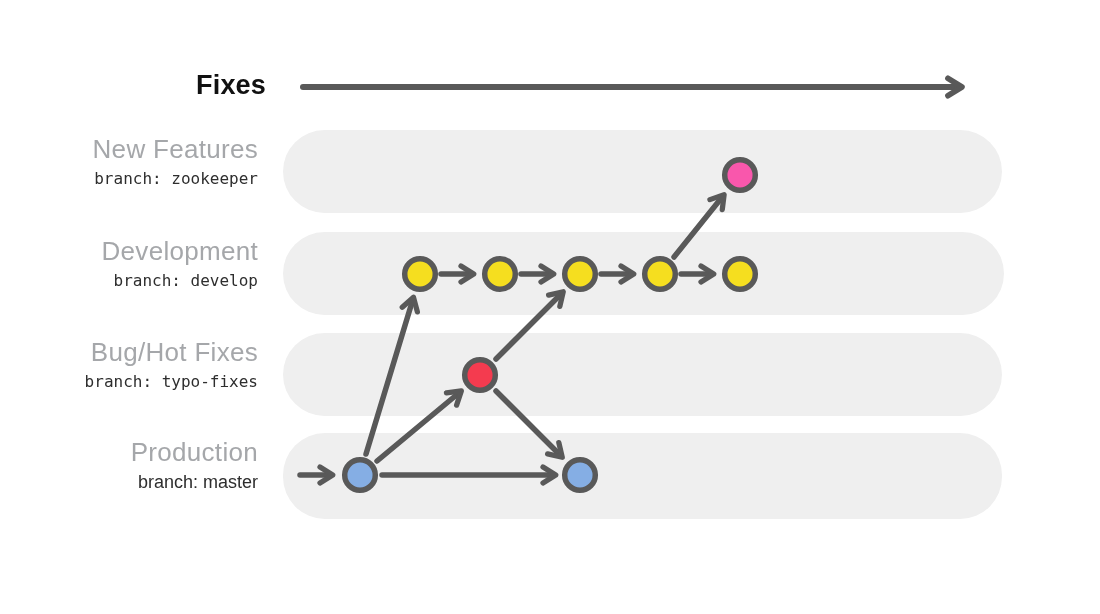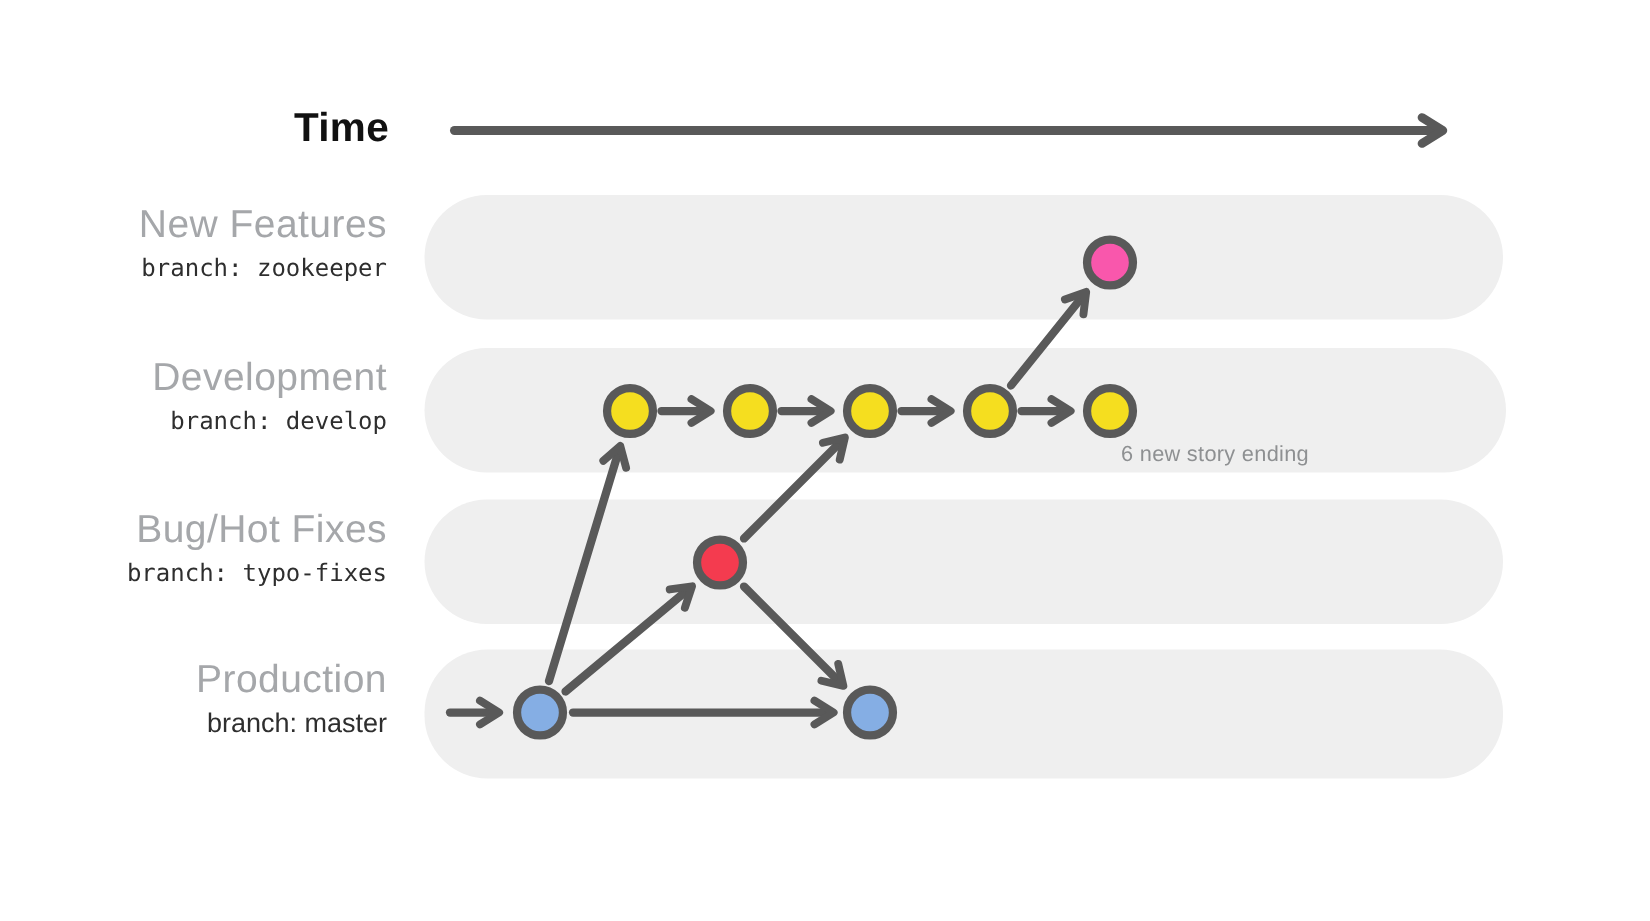--- a/index.html
+++ b/index.html
@@ -86,21 +86,21 @@
     font-size: 14.5px;
     color: #8e9092;
     letter-spacing: 0.2px;
   }
 </style>
 </head>
 <body>
 
 <div class="canvas">
 
-  <div class="time-label">Time</div>
+  <div class="time-label">Fixes</div>
 
   <div class="lane lane-0"></div>
   <div class="lane lane-1"></div>
   <div class="lane lane-2"></div>
   <div class="lane lane-3"></div>
 
   <div class="lane-label lane-label-0">
     <div class="lane-title">New Features</div>
     <div class="lane-branch mono">branch: zookeeper</div>
   </div>
@@ -142,15 +142,14 @@
       <circle cx="580" cy="475" r="15.3" fill="#85aee4" stroke="#595959" stroke-width="5.5"></circle>
       <circle cx="480" cy="375" r="15.3" fill="#f43b4f" stroke="#595959" stroke-width="5.5"></circle>
       <circle cx="420" cy="274" r="15.3" fill="#f5de1f" stroke="#595959" stroke-width="5.5"></circle>
       <circle cx="500" cy="274" r="15.3" fill="#f5de1f" stroke="#595959" stroke-width="5.5"></circle>
       <circle cx="580" cy="274" r="15.3" fill="#f5de1f" stroke="#595959" stroke-width="5.5"></circle>
       <circle cx="660" cy="274" r="15.3" fill="#f5de1f" stroke="#595959" stroke-width="5.5"></circle>
       <circle cx="740" cy="274" r="15.3" fill="#f5de1f" stroke="#595959" stroke-width="5.5"></circle>
       <circle cx="740" cy="175" r="15.3" fill="#f957ac" stroke="#595959" stroke-width="5.5"></circle>
     </svg>
 
-  <div class="annotation">6 new story ending</div>
 
 </div>
 
 </body></html>

